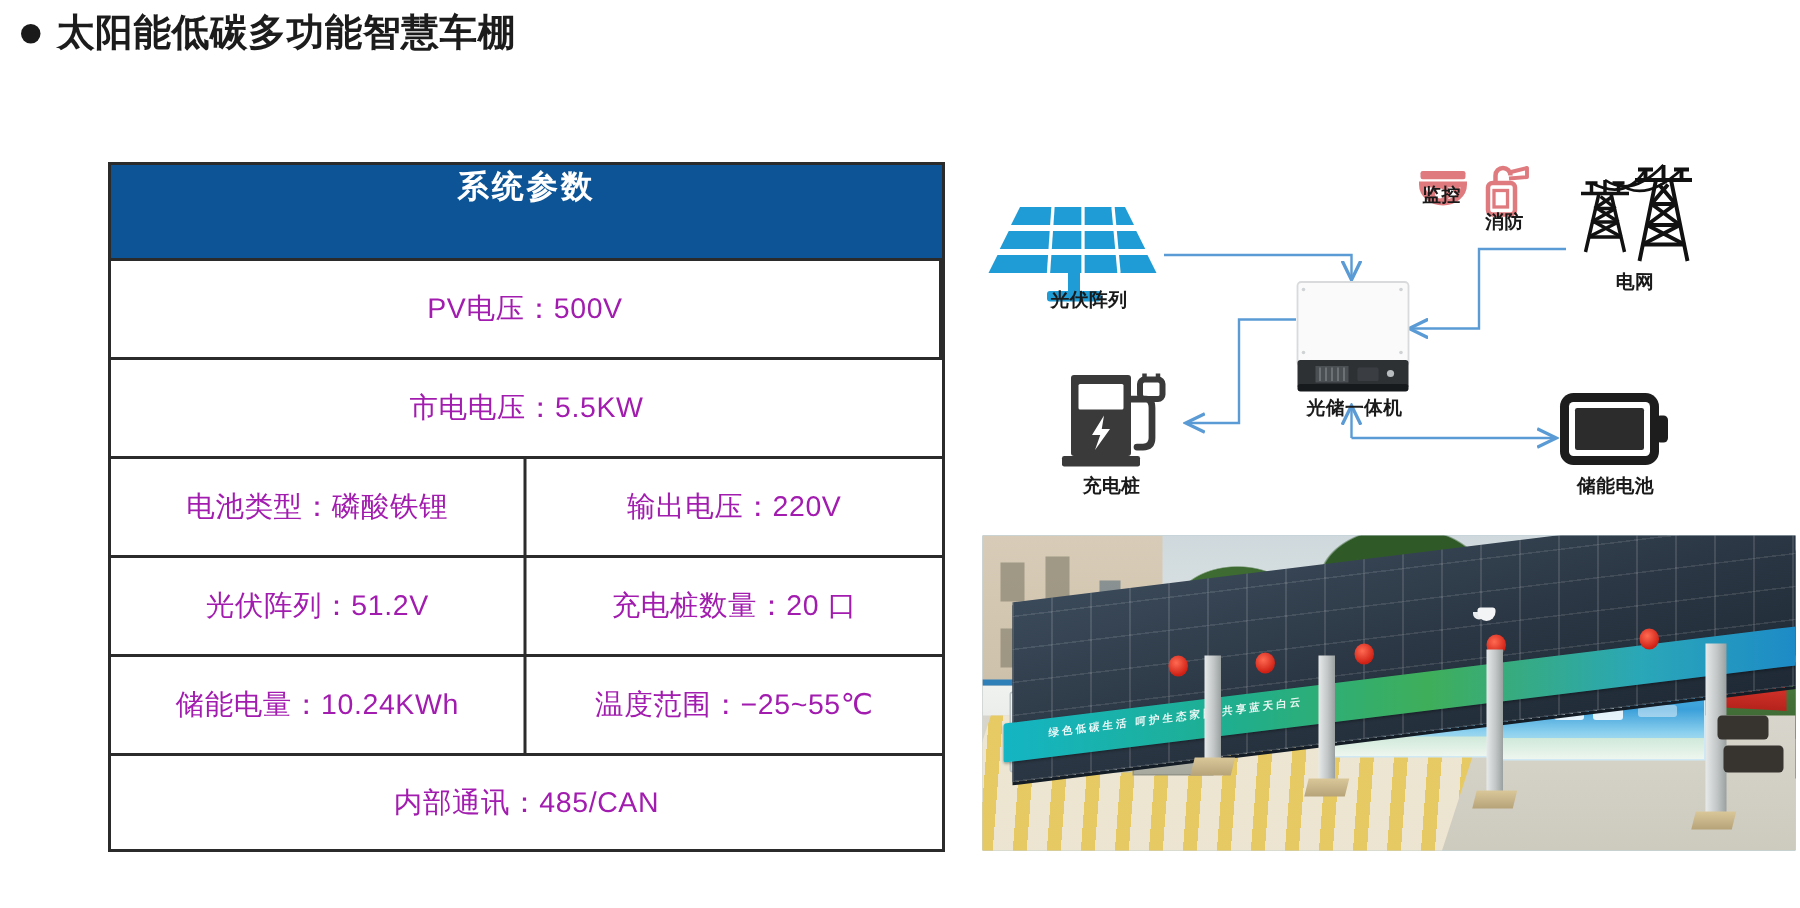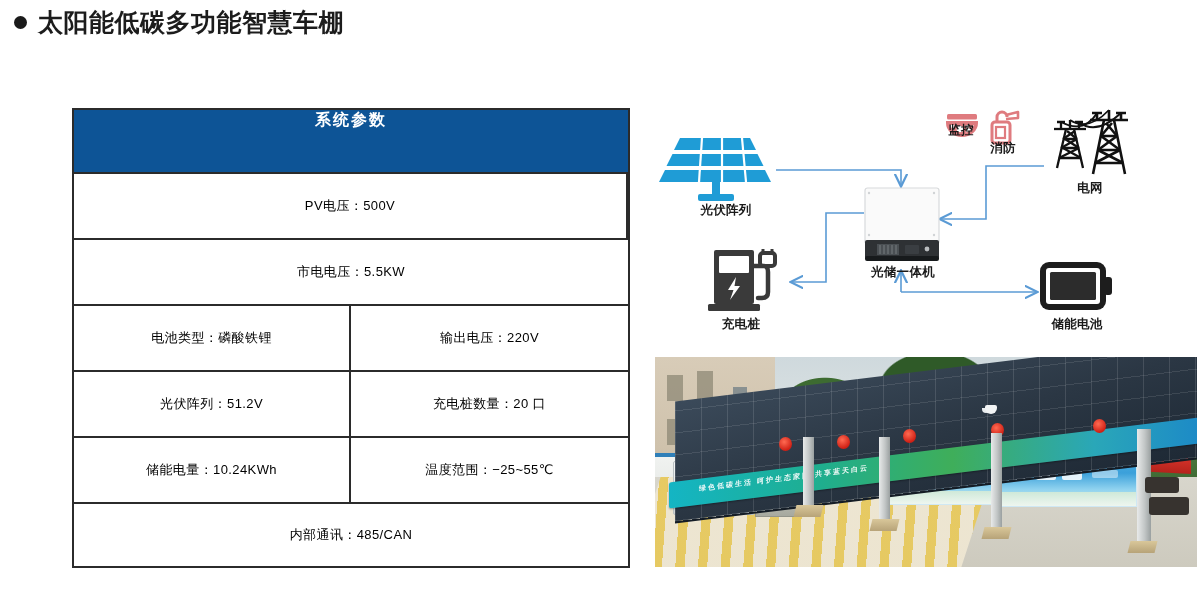--- a/index.html
+++ b/index.html
@@ -46,42 +46,42 @@
     left: 72px;
     top: 108px;
     width: 554px;
     border: 2px solid #2b2b2b;
     border-collapse: collapse;
     background: #fff;
   }
   #spec-table .thead-cell {
     background: #0d5496;
     color: #ffffff;
-    font-size: 16px;
+    font-size: 21px;
     font-weight: 700;
     text-align: center;
     height: 62px;
     letter-spacing: 2px;
     border-bottom: 2px solid #2b2b2b;
   }
   #spec-table .row {
     display: flex;
     border-bottom: 2px solid #2b2b2b;
   }
   #spec-table .row:last-child {
     border-bottom: none;
   }
   #spec-table .cell {
     flex: 1 1 50%;
     height: 64px;
     display: flex;
     align-items: center;
     justify-content: center;
-    font-size: 13px;
-    color: #000000;
+    font-size: 19px;
+    color: #a21caf;
     letter-spacing: 0.4px;
     box-sizing: border-box;
   }
   #spec-table .cell.left {
     border-right: 2px solid #2b2b2b;
   }
   #spec-table .cell.full {
     flex: 1 1 100%;
     height: 62px;
   }
@@ -422,21 +422,21 @@
     </g>
 
     <g transform="translate(388,162)">
       <rect x="0" y="0" width="66" height="48" rx="9" fill="#1d1d1d"></rect>
       <rect x="6" y="6" width="54" height="36" rx="3" fill="#ffffff"></rect>
       <rect x="10" y="10" width="46" height="28" rx="1.5" fill="#2c2c2c"></rect>
       <rect x="64" y="15" width="8" height="18" rx="3" fill="#1d1d1d"></rect>
     </g>
   </svg>
 
-  <div class="node-label" style="left:34px; top:102px; width:80px;">光伏阵列</div>
+  <div class="node-label" style="left:34px; top:92px; width:80px;">光伏阵列</div>
   <div class="node-label" style="left:288px; top:22px; width:42px;">监控</div>
   <div class="node-label" style="left:330px; top:40px; width:42px;">消防</div>
   <div class="node-label" style="left:412px; top:80px; width:52px;">电网</div>
   <div class="node-label" style="left:203px; top:164px; width:96px;">光储一体机</div>
   <div class="node-label" style="left:62px; top:216px; width:54px;">充电桩</div>
   <div class="node-label" style="left:392px; top:216px; width:66px;">储能电池</div>
 </div>
 
 <div id="carport-photo">
   <div class="ph-layer ph-sky"></div>

